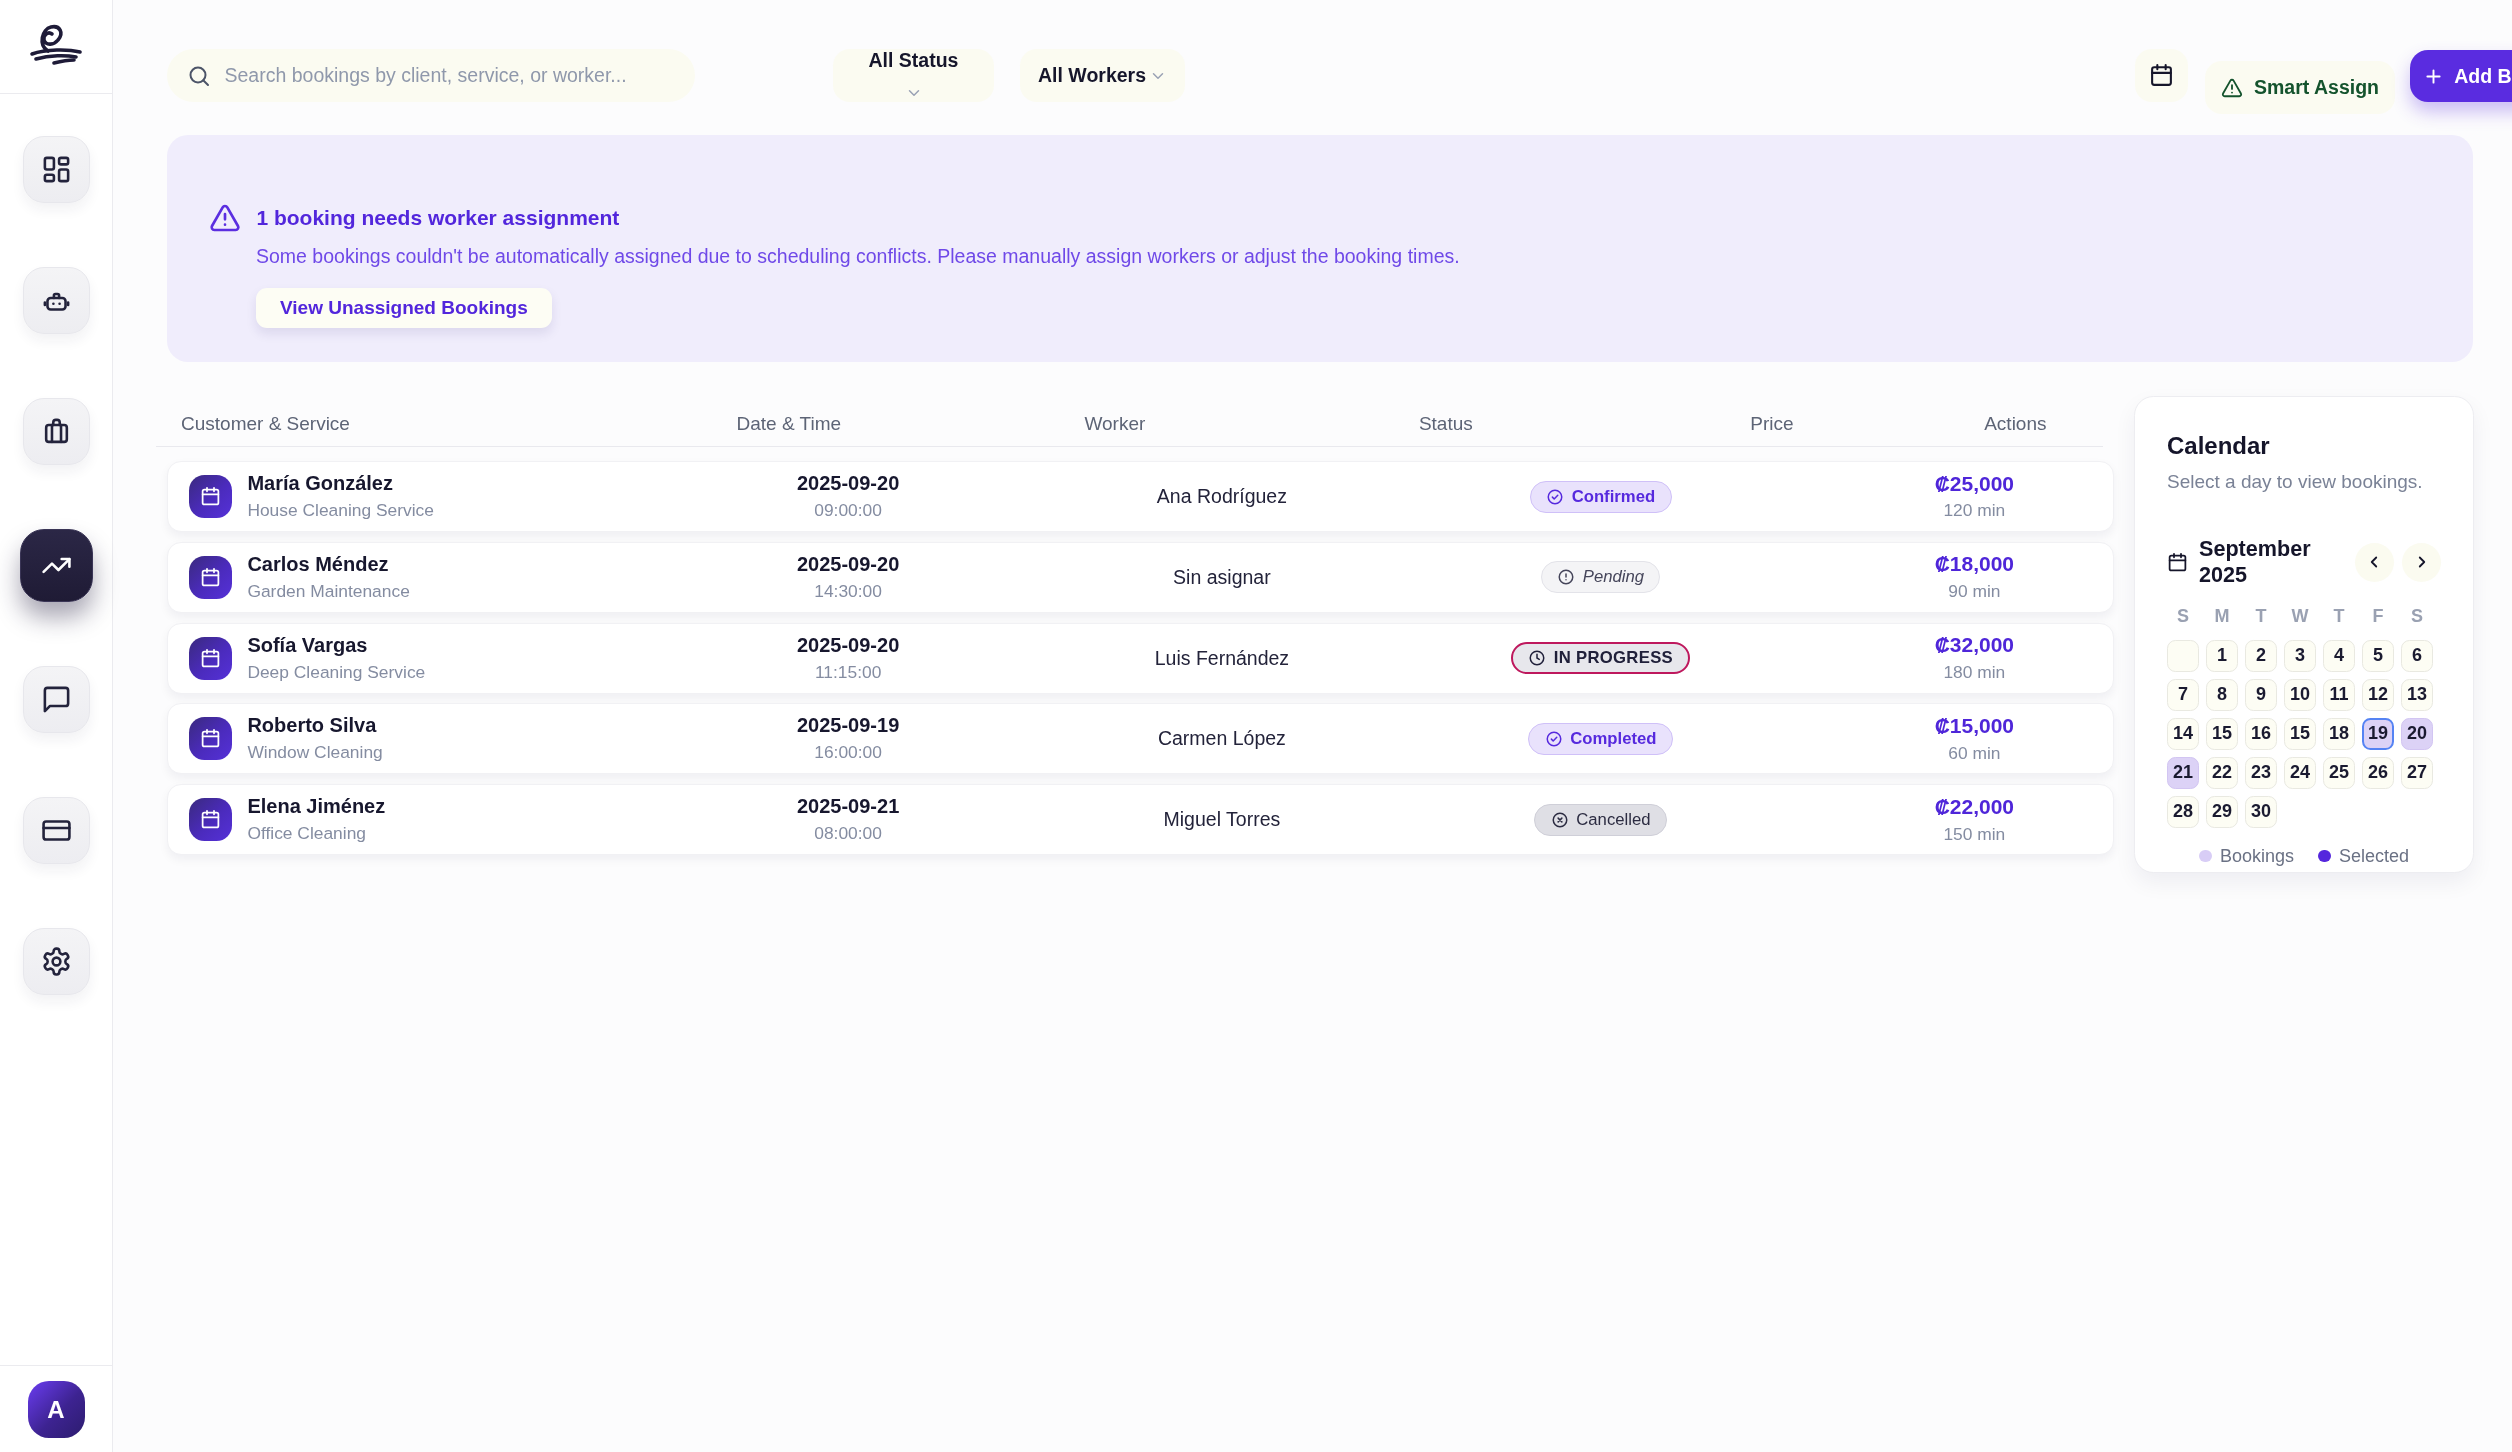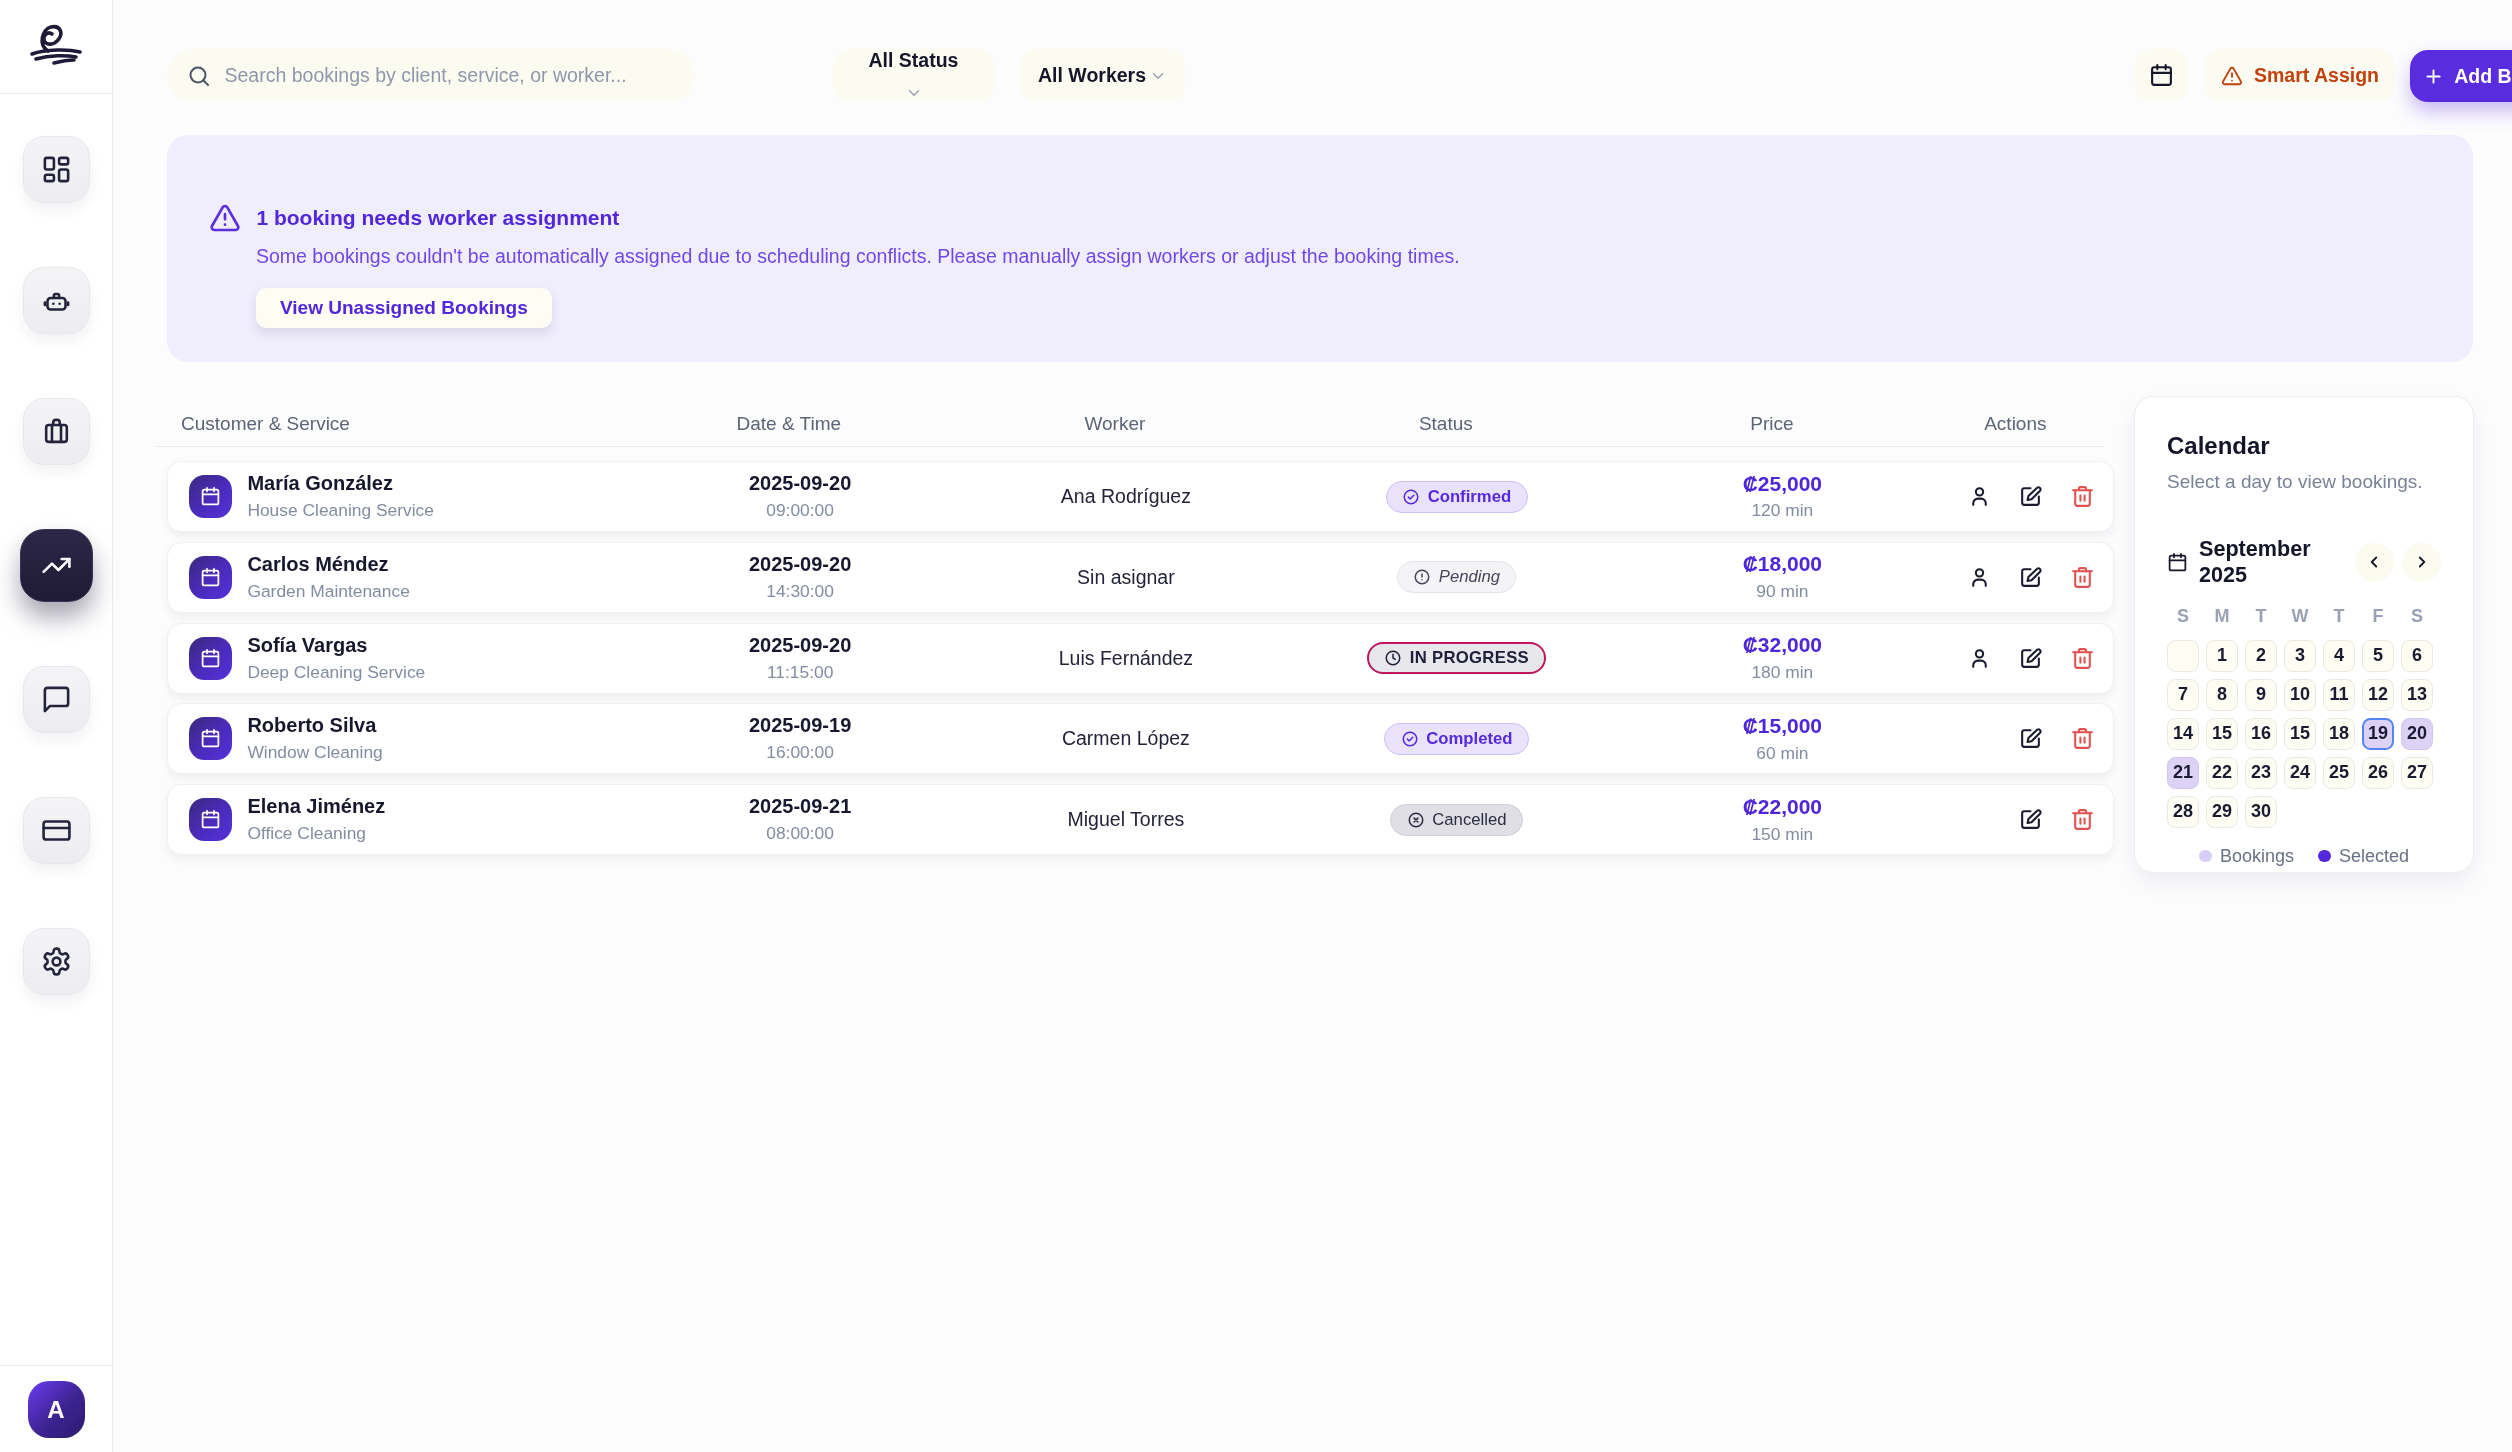--- a/index.html
+++ b/index.html
@@ -43,24 +43,24 @@
   .select-pill { position:absolute; top:49px; height:53px; background:#fbfbf1;
     border-radius:16.7px; display:flex; align-items:center; justify-content:space-between;
     padding:0 18px; font-size:19.5px; font-weight:bold; color:#16162b; cursor:pointer; }
   .select-pill svg { width:18px; height:18px; color:#9aa2b4; }
   .pill-status { left:720px; width:161px;flex-direction:column; }
   .pill-workers { left:907px; width:165px; }
   .icon-btn { position:absolute; top:49px; left:2022px; width:53px; height:53px;
     background:#fbfbf1; border-radius:16.7px; display:flex; align-items:center;
     justify-content:center; color:#16162b; cursor:pointer; border:none; }
   .icon-btn svg { width:25px; height:25px; }
-  .smart-btn { position:absolute; top:49px; left:2092px; height:53px; width:190px;
+  .smart-btn { position:absolute; top:61px; left:2092px; height:53px; width:190px;
     background:#fbfbf1; border-radius:16.7px; display:flex; align-items:center;
     justify-content:center; gap:11px; font-size:19.5px; font-weight:bold;
-    color:#c2410c; cursor:pointer; border:none; font-family:"Liberation Sans",sans-serif;}
+    color:#14532d; cursor:pointer; border:none; font-family:"Liberation Sans",sans-serif;}
   .smart-btn svg { width:22px; height:22px; }
   .add-btn { position:absolute; top:50px; left:2297px; height:52px; width:179px;
     background:#5a2ce0; border-radius:18px; display:flex; align-items:center;
     justify-content:center; gap:9.8px; font-size:19.5px; font-weight:bold; color:#ffffff;
     cursor:pointer; border:none; box-shadow:0 9.8px 18px rgba(90,44,224,.30);
     font-family:"Liberation Sans",sans-serif; }
   .add-btn svg { width:21px; height:21px; }
 
   
   .banner { position:absolute; left:54px; top:135px; width:2306px; height:227px;
@@ -78,21 +78,21 @@
   .thead { position:absolute; left:43px; top:401px; width:1947px; height:46px;
     display:grid; grid-template-columns:24% 17% 16.5% 17.5% 16% 9%;
     align-items:center; border-bottom:1.4px solid #e9e9ee;
     font-size:19px; color:#5d6476; }
   .thead .h1 { padding-left:25px; text-align:left; }
   .th-c { text-align:center; }
   .rows { position:absolute; left:54px; top:461px; width:1947px; }
   .brow { height:71px; margin-bottom:9.8px; background:#ffffff; border-radius:14px;
     border:1px solid #f1f1f4; box-shadow:0 4.2px 9.8px rgba(25,25,55,.05);
     display:grid; grid-template-columns:24% 17% 16.5% 17.5% 16% 9%;
-    align-items:center; cursor:pointer; }
+    align-items:center; cursor:pointer;gap:48px; }
   .c-cust { display:flex; align-items:center; gap:15.4px; padding-left:21px; }
   .row-ic { width:43px; height:43px; border-radius:15.4px; flex:none;
     background:linear-gradient(135deg,#3a2a7e 0%,#4b2bbd 55%,#5531d8 100%);
     display:flex; align-items:center; justify-content:center; color:#fff; }
   .row-ic svg { width:21px; height:21px; }
   .cust-name { font-size:20px; font-weight:bold; color:#17172e; display:block; }
   .cust-svc { font-size:17.4px; color:#848ca1; display:block; margin-top:4.9px; }
   .c-date { text-align:center; }
   .d-date { font-size:20px; font-weight:bold; color:#17172e; display:block; }
   .d-time { font-size:17.4px; color:#848ca1; display:block; margin-top:4.9px; }

